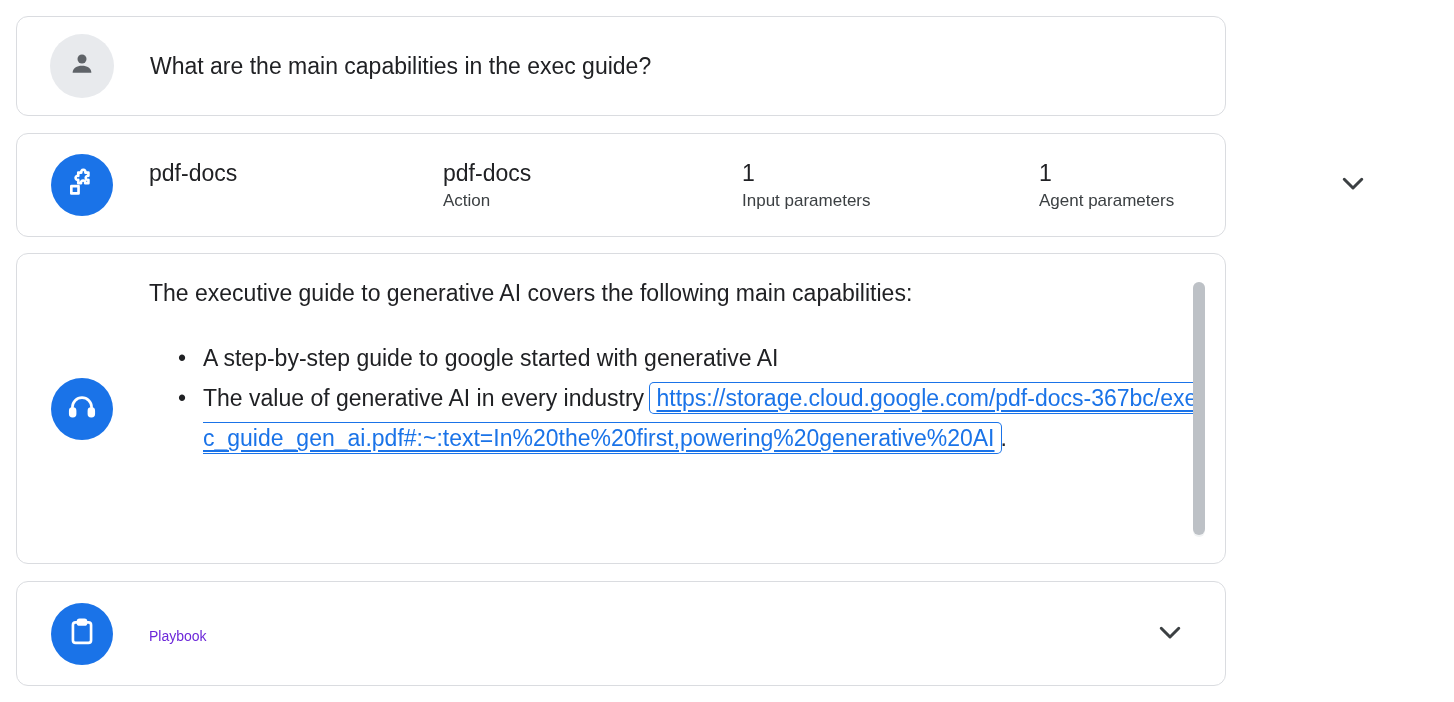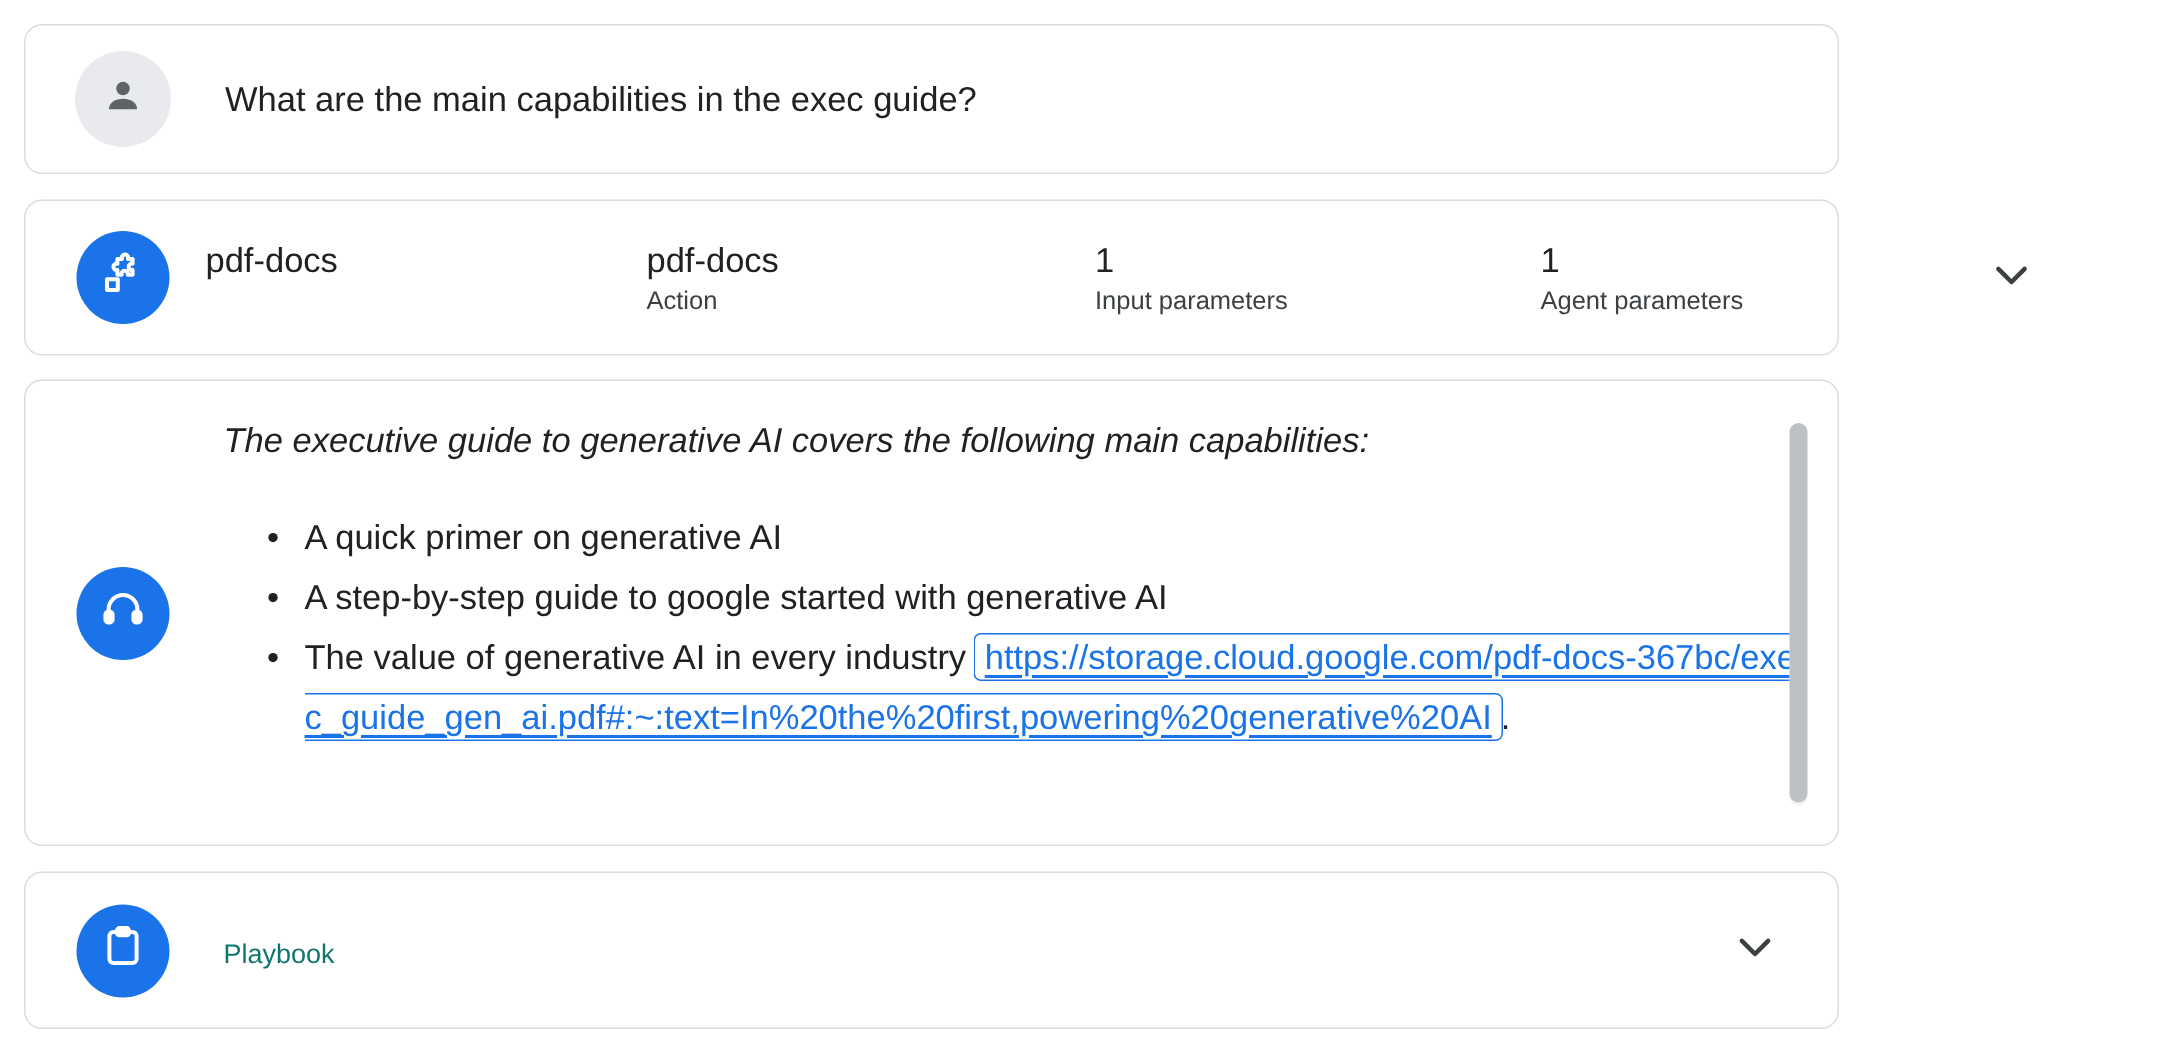--- a/index.html
+++ b/index.html
@@ -73,21 +73,21 @@
     margin-left: 34px;
     flex: 0 0 auto;
     display: flex;
     align-items: center;
     justify-content: center;
   }
   .avatar-blue svg { width: 32px; height: 32px; fill: none; stroke: #ffffff; stroke-width: 2; }
   .tool-cols {
     display: flex;
     align-items: flex-start;
-    margin-left: 24px;
+    margin-left: 36px;
     flex: 1 1 auto;
   }
   .tool-col { flex: 0 0 auto; }
   .tool-col .value {
     font-size: 23px;
     line-height: 28px;
     color: #202124;
   }
   .tool-col .label {
     font-size: 17px;
@@ -129,21 +129,20 @@
   .answer-body {
     margin-left: 36px;
     margin-top: 24px;
     flex: 1 1 auto;
     padding-right: 24px;
   }
   .answer-intro {
     font-size: 23px;
     line-height: 30px;
     color: #202124;
-    font-style: italic;
   }
   ul.answer-list {
     margin: 30px 0 0 0;
     padding-left: 54px;
     list-style: none;
   }
   ul.answer-list li {
     position: relative;
     font-size: 23px;
     line-height: 40px;
@@ -191,21 +190,21 @@
 
   
   .card-playbook {
     top: 581px;
     height: 105px;
     display: flex;
     align-items: center;
   }
   .pb-text { margin-left: 36px; flex: 1 1 auto; }
   .pb-text .value { font-size: 23px; line-height: 28px; color: #202124; }
-  .pb-text .label { font-size: 18px; line-height: 22px; color: #0f766e; margin-top: 4px; }
+  .pb-text .label { font-size: 14px; line-height: 22px; color: #6d28d9; margin-top: 4px; }
 </style>
 </head>
 <body>
 
 <div class="page">
 
   <div class="card card-user">
     <div class="avatar-user">
       <span>
         <svg viewBox="0 0 24 24" aria-hidden="true">
@@ -260,21 +259,20 @@
             <path d="M4.8 14.5v-2.3a7.2 7.2 0 0 1 14.4 0v2.3" stroke-linecap="round"></path>
             <rect x="3.2" y="13.2" width="3.6" height="5.6" rx="1.6" fill="#ffffff" stroke="#ffffff"></rect>
             <rect x="17.2" y="13.2" width="3.6" height="5.6" rx="1.6" fill="#ffffff" stroke="#ffffff"></rect>
           </svg>
         </span>
       </div>
     </div>
     <div class="answer-body">
       <div class="answer-intro">The executive guide to generative AI covers the following main capabilities:</div>
       <ul class="answer-list">
-        <li><span>A quick primer on generative AI</span></li>
         <li><span>A step-by-step guide to google started with generative AI</span></li>
         <li>
           <span>The value of generative AI in every industry</span>
           <span class="cite-box"><span class="cite-link">https://storage.cloud.google.com/pdf-docs-367bc/exec_guide_gen_ai.pdf#:~:text=In%20the%20first,powering%20generative%20AI</span></span><span>.</span>
         </li>
       </ul>
     </div>
     <div class="scrollbar-track">
       <div class="scrollbar-thumb"></div>
     </div>

